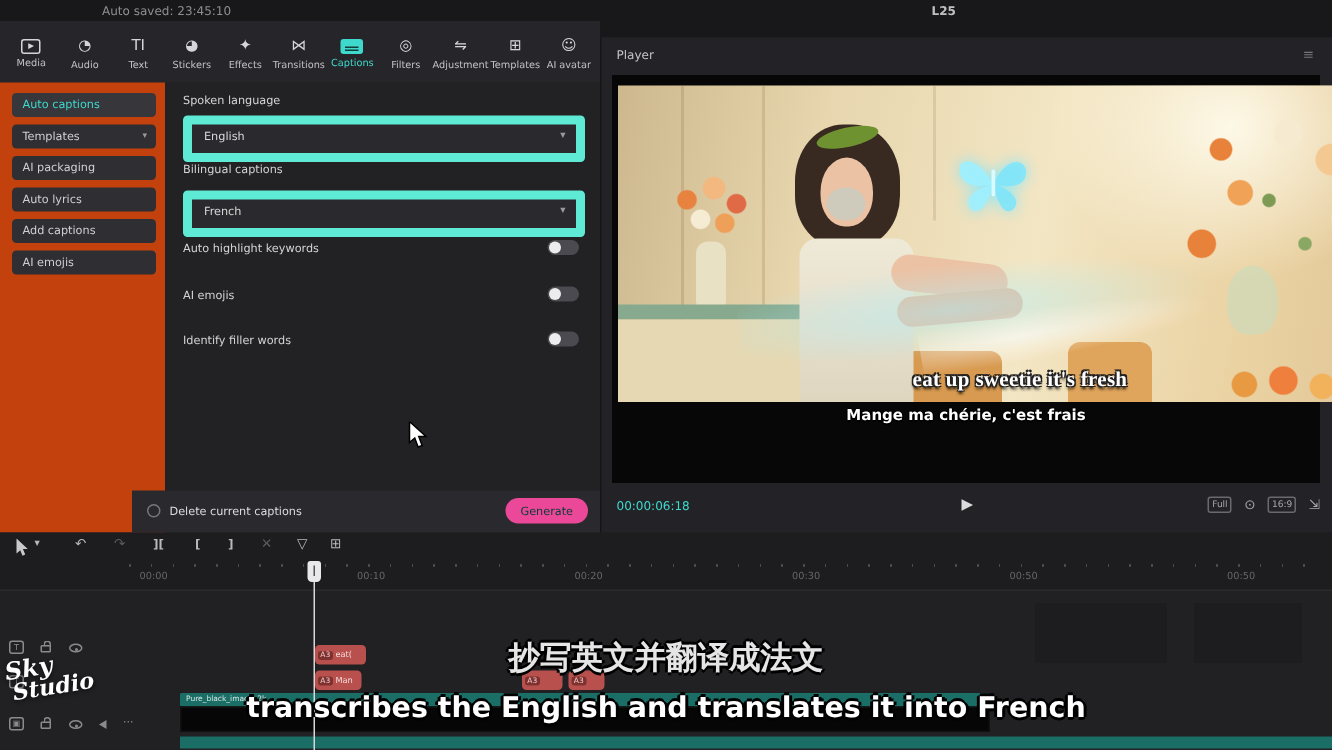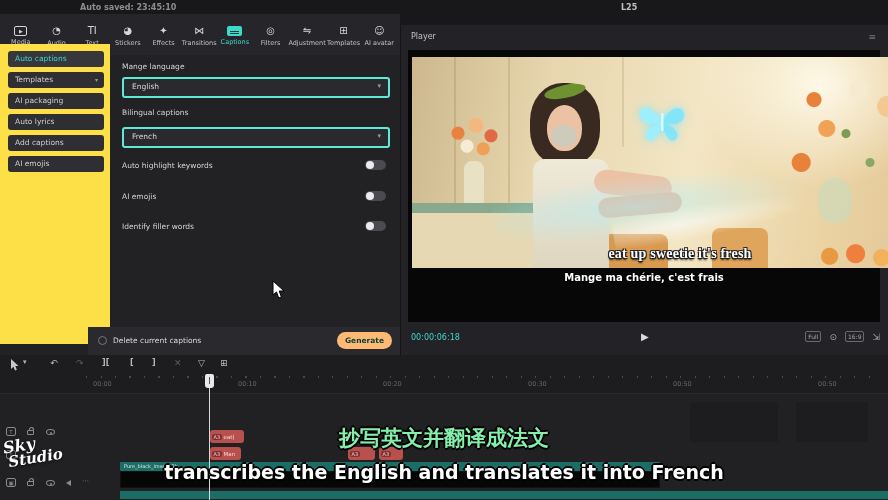--- a/index.html
+++ b/index.html
@@ -3,60 +3,60 @@
 <meta charset="utf-8">
 <style>
   * { margin:0; padding:0; box-sizing:border-box; }
   html,body { background:#000; }
   .app { position:relative; width:888px; height:500px; overflow:hidden;
          background:#222225; font-family:"DejaVu Sans", sans-serif; color:#ccc; }
 
   
   .topbar { position:absolute; top:0; left:0; width:888px; height:14px; background:#18181a; }
   .topbar-ext { position:absolute; top:14px; left:400px; width:488px; height:11px; background:#18181a; }
-  .autosave { position:absolute; left:80px; top:3px; font-size:8px; color:#8e8e90;font-weight:bold; }
+  .autosave { position:absolute; left:68px; top:3px; font-size:8px; color:#8e8e90; }
   .session  { position:absolute; left:621px; top:3px; font-size:8px; color:#c0c0c2; font-weight:bold; }
 
   
   .toolbar { position:absolute; top:14px; left:0; width:400px; height:41px; background:#26262a;
              display:flex; align-items:center; padding:2px 3px 0 3px; }
   .tool { flex:1; display:flex; flex-direction:column; align-items:center; gap:2px; }
   .tool .ticon { height:12px; line-height:12px; font-size:10px; color:#d6d6d8; }
   .tool .tlabel { font-size:6.5px; color:#c2c2c4; white-space:nowrap; }
   .tool.active .tlabel { color:#3ed8cc; }
   .media-box { width:13px; height:10px; border:1px solid #d6d6d8; border-radius:2px;
                font-size:5px; line-height:8px; text-align:center; color:#d6d6d8; margin-top:1px; }
   .captions-box { width:15px; height:10px; background:#3ed8cc; border-radius:2px; position:relative; margin-top:1px; }
   .captions-box::after { content:""; position:absolute; left:3px; bottom:2px; width:9px; height:1px;
                background:#123d3a; box-shadow:0 -2px 0 #123d3a; }
 
   
-  .sidebar { position:absolute; top:44px; left:0; width:110px; height:300px; background:#fde047; }
+  .sidebar { position:absolute; top:55px; left:0; width:110px; height:300px; background:#c2410c; }
   .side-btn { position:absolute; left:8px; width:96px; height:16px; background:#2f2f33; border-radius:3px;
               font-size:7.5px; color:#cfcfd1; line-height:16px; padding-left:7px; }
   .side-btn.active { background:#36363b; color:#3ed8cc; }
   .side-btn .dd { position:absolute; right:6px; top:0; font-size:6px; color:#9a9a9e; }
 
   
   .cpanel { position:absolute; top:55px; left:110px; width:290px; height:300px; background:#222225; }
   .field-label { position:absolute; left:12px; font-size:7.5px; color:#d4d4d6; }
-  .dropdown { position:absolute; left:12px; width:268px; height:21px; background:#2a2a2e;
-              border:2px solid #5eead4; border-radius:3px; }
+  .dropdown { position:absolute; left:12px; width:268px; height:31px; background:#2a2a2e;
+              border:6px solid #5eead4; border-radius:3px; }
   .dropdown .val { position:absolute; left:8px; top:3px; font-size:7.5px; color:#d8d8da; }
   .dropdown .chev { position:absolute; right:7px; top:3px; font-size:7px; color:#9a9a9e; }
   .toggle-row-label { position:absolute; left:12px; font-size:7.5px; color:#d4d4d6; }
   .toggle { position:absolute; left:255px; width:21px; height:10px; background:#4a4a50; border-radius:5px; }
   .toggle::after { content:""; position:absolute; left:1px; top:1px; width:8px; height:8px;
                    border-radius:50%; background:#ececee; }
 
   .panel-footer { position:absolute; left:88px; top:327px; width:312px; height:28px; background:#2a2a2e; }
   .cbx { position:absolute; left:10px; top:9px; width:9px; height:9px; border:1px solid #77777b; border-radius:50%; }
   .cbx-label { position:absolute; left:25px; top:9px; font-size:7.5px; color:#dcdcde; }
-  .generate-btn { position:absolute; right:8px; top:5px; width:55px; height:17px; background:#fdba74;
-                  border-radius:9px; color:#073c38; font-size:7.5px; font-weight:bold;
+  .generate-btn { position:absolute; right:8px; top:5px; width:55px; height:17px; background:#ec4899;
+                  border-radius:9px; color:#073c38; font-size:7.5px; font-weight:normal;
                   text-align:center; line-height:17px; }
 
   
   .pdivider { position:absolute; top:25px; left:400px; width:1px; height:330px; background:#141416; }
   .player-panel { position:absolute; top:25px; left:401px; width:487px; height:330px; background:#232327; }
   .player-title { position:absolute; left:10px; top:7px; font-size:8px; color:#c4c4c6; }
   .menu-icon { position:absolute; right:12px; top:7px; font-size:9px; color:#77777b; }
 
   .video { position:absolute; left:7px; top:25px; width:472px; height:272px; background:#070707; }
   .vframe { position:absolute; left:4px; top:7px; width:536px; height:211px; overflow:hidden;
@@ -178,21 +178,21 @@
   .ghost1 { position:absolute; left:690px; top:8px; width:88px; height:40px; background:rgba(0,0,0,.10); }
   .ghost2 { position:absolute; left:796px; top:8px; width:72px; height:40px; background:rgba(0,0,0,.10); }
 
   
   .watermark { position:absolute; left:4px; top:436px; z-index:25; transform:rotate(-9deg);
           font-family:"DejaVu Serif", serif; font-style:italic; font-weight:bold; color:#fff;
           text-shadow:0 1px 3px rgba(0,0,0,.7); }
   .wm1 { font-size:16px; line-height:15px; }
   .wm2 { font-size:15px; line-height:14px; margin-left:3px; }
   .sub-zh { position:absolute; top:424px; left:0; width:888px; text-align:center; z-index:20;
-          font-size:21px; font-weight:bold; color:#86efac;
+          font-size:21px; font-weight:bold; color:#e5e5e5;
           text-shadow:-2px 0 0 #000,2px 0 0 #000,0 -2px 0 #000,0 2px 0 #000,-1px -1px 0 #000,1px 1px 0 #000; }
   .sub-en { position:absolute; top:461px; left:0; width:888px; text-align:center; z-index:20;
           font-size:19px; font-weight:bold; color:#fff;
           text-shadow:-2px 0 0 #000,2px 0 0 #000,0 -2px 0 #000,0 2px 0 #000,-1px -1px 0 #000,1px 1px 0 #000; }
   .mouse { position:absolute; left:272px; top:281px; z-index:30; }
 </style>
 </head>
 <body>
 
 <div class="app">
@@ -255,21 +255,21 @@
       <span>Templates</span>
       <span class="dd">▾</span>
     </div>
     <div class="side-btn" style="top:49px">AI packaging</div>
     <div class="side-btn" style="top:70px">Auto lyrics</div>
     <div class="side-btn" style="top:91px">Add captions</div>
     <div class="side-btn" style="top:112px">AI emojis</div>
   </div>
 
   <div class="cpanel">
-    <div class="field-label" style="top:7px">Mange language</div>
+    <div class="field-label" style="top:7px">Spoken language</div>
     <div class="dropdown" style="top:22px">
       <span class="val">English</span>
       <span class="chev">▾</span>
     </div>
     <div class="field-label" style="top:53px">Bilingual captions</div>
     <div class="dropdown" style="top:72px">
       <span class="val">French</span>
       <span class="chev">▾</span>
     </div>
     <div class="toggle-row-label" style="top:106px">Auto highlight keywords</div>

